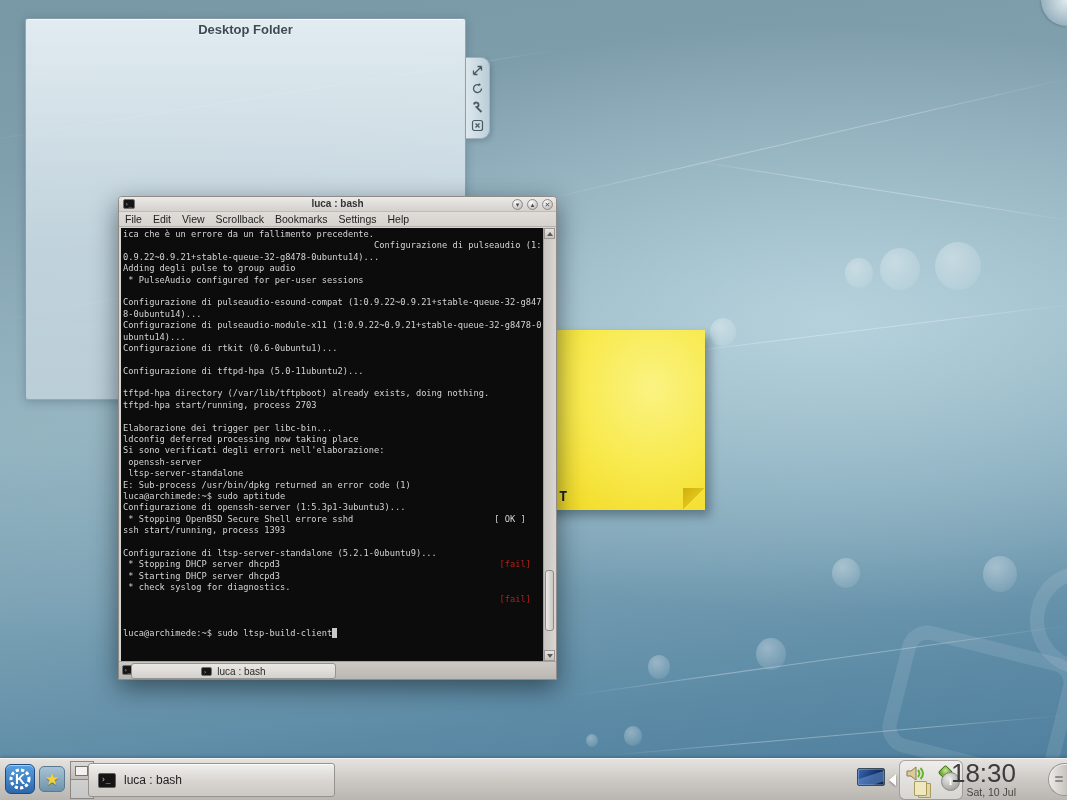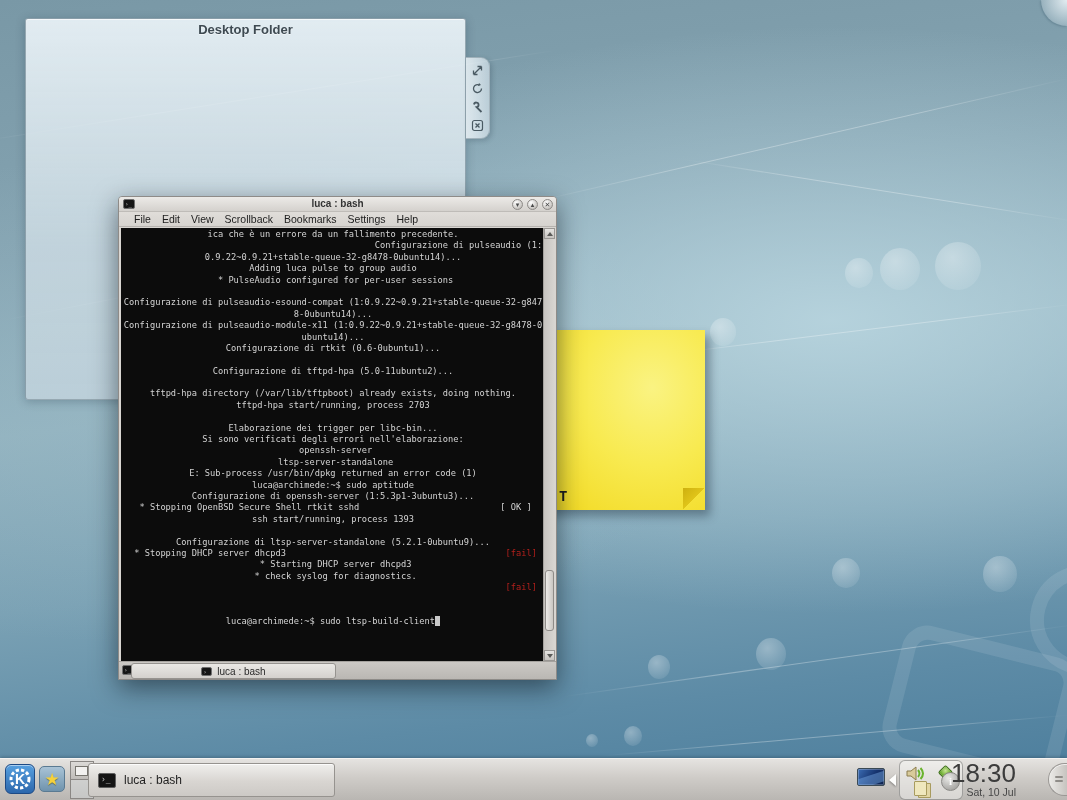--- a/index.html
+++ b/index.html
@@ -90,31 +90,31 @@
   .titlebar .mini-term { position:absolute; left:4px; top:2px; }
   .winbtns { position:absolute; right:3px; top:2px; display:flex; gap:4px; }
   .winbtn {
     width:11px; height:11px; border-radius:50%;
     background:radial-gradient(circle at 35% 30%, #ffffff, #c9c6c2 70%, #aeaba7);
     border:1px solid #8e8b88; font-size:7px; line-height:9px; text-align:center; color:#4a4a4a;
   }
   .menubar {
     height:15px; background:linear-gradient(180deg,#e0ddd9,#d6d3cf);
     border-bottom:1px solid #b6b3af;
-    display:flex; align-items:center; gap:11px; padding-left:15px;
+    display:flex; align-items:center; gap:11px; padding-left:6px;
     font-size:10.5px; color:#1d1d1d;
   }
   .menubar span { cursor:default; }
   .term-area {
     position:absolute; left:2px; right:13px; top:31px; bottom:18px;
     background:#0c0c0c; overflow:hidden; padding:1px 0 0 2px;
   }
   .tline {
     white-space:pre; font-family:"DejaVu Sans Mono", monospace;
-    font-size:8.7px; line-height:11.4px; height:11.4px; color:#d4d4d4;text-align:center;
+    font-size:8.7px; line-height:11.4px; height:11.4px; color:#d4d4d4;
   }
   .seg-fail { color:#b4201c; }
   .seg-cursor { background:#c9c9c9; color:#0c0c0c; }
   .scrollbar {
     position:absolute; right:2px; top:31px; bottom:18px; width:11px;
     background:linear-gradient(90deg,#c7c4c0,#d7d4d0);
     border-left:1px solid #a5a29e;
   }
   .sb-btn { position:absolute; left:0; width:11px; height:11px; background:linear-gradient(180deg,#e6e4e1,#c6c3bf); border:1px solid #9a9794; }
   .sb-up { top:0; } .sb-down { bottom:0; }
@@ -274,42 +274,43 @@
       <span>View</span>
       <span>Scrollback</span>
       <span>Bookmarks</span>
       <span>Settings</span>
       <span>Help</span>
     </div>
     <div class="term-area" id="term-lines">
         <div class="tline"><span>ica che è un errore da un fallimento precedente.</span></div>
         <div class="tline"><span>                                                Configurazione di pulseaudio (1:</span></div>
         <div class="tline"><span>0.9.22~0.9.21+stable-queue-32-g8478-0ubuntu14)...</span></div>
-        <div class="tline"><span>Adding luca pulse to group audio</span></div>
+        <div class="tline"><span>Adding degli pulse to group audio</span></div>
         <div class="tline"><span> * PulseAudio configured for per-user sessions</span></div>
         <div class="tline"> </div>
         <div class="tline"><span>Configurazione di pulseaudio-esound-compat (1:0.9.22~0.9.21+stable-queue-32-g847</span></div>
         <div class="tline"><span>8-0ubuntu14)...</span></div>
         <div class="tline"><span>Configurazione di pulseaudio-module-x11 (1:0.9.22~0.9.21+stable-queue-32-g8478-0</span></div>
         <div class="tline"><span>ubuntu14)...</span></div>
         <div class="tline"><span>Configurazione di rtkit (0.6-0ubuntu1)...</span></div>
         <div class="tline"> </div>
         <div class="tline"><span>Configurazione di tftpd-hpa (5.0-11ubuntu2)...</span></div>
         <div class="tline"> </div>
         <div class="tline"><span>tftpd-hpa directory (/var/lib/tftpboot) already exists, doing nothing.</span></div>
         <div class="tline"><span>tftpd-hpa start/running, process 2703</span></div>
         <div class="tline"> </div>
         <div class="tline"><span>Elaborazione dei trigger per libc-bin...</span></div>
+        <div class="tline"><span>ldconfig deferred processing now taking place</span></div>
         <div class="tline"><span>Si sono verificati degli errori nell'elaborazione:</span></div>
         <div class="tline"><span> openssh-server</span></div>
         <div class="tline"><span> ltsp-server-standalone</span></div>
         <div class="tline"><span>E: Sub-process /usr/bin/dpkg returned an error code (1)</span></div>
         <div class="tline"><span>luca@archimede:~$ sudo aptitude</span></div>
         <div class="tline"><span>Configurazione di openssh-server (1:5.3p1-3ubuntu3)...</span></div>
-        <div class="tline"><span> * Stopping OpenBSD Secure Shell rtkit sshd                           [ OK ]</span></div>
+        <div class="tline"><span> * Stopping OpenBSD Secure Shell errore sshd                           [ OK ]</span></div>
         <div class="tline"><span>ssh start/running, process 1393</span></div>
         <div class="tline"> </div>
         <div class="tline"><span>Configurazione di ltsp-server-standalone (5.2.1-0ubuntu9)...</span></div>
         <div class="tline"><span> * Stopping DHCP server dhcpd3</span><span>                                          </span><span class="seg-fail">[fail]</span></div>
         <div class="tline"><span> * Starting DHCP server dhcpd3</span></div>
         <div class="tline"><span> * check syslog for diagnostics.</span></div>
         <div class="tline"><span>                                                                        </span><span class="seg-fail">[fail]</span></div>
         <div class="tline"> </div>
         <div class="tline"> </div>
         <div class="tline"><span>luca@archimede:~$ sudo ltsp-build-client</span><span class="seg-cursor"> </span></div>

